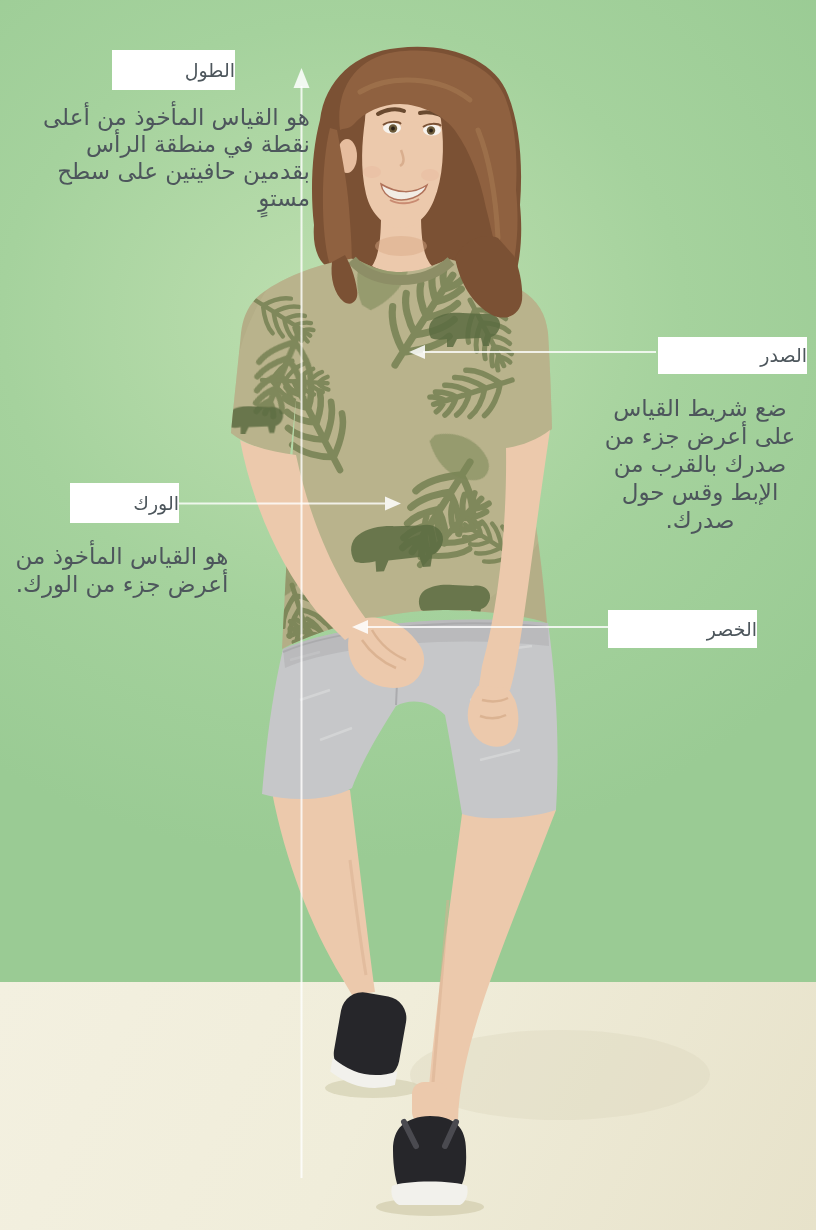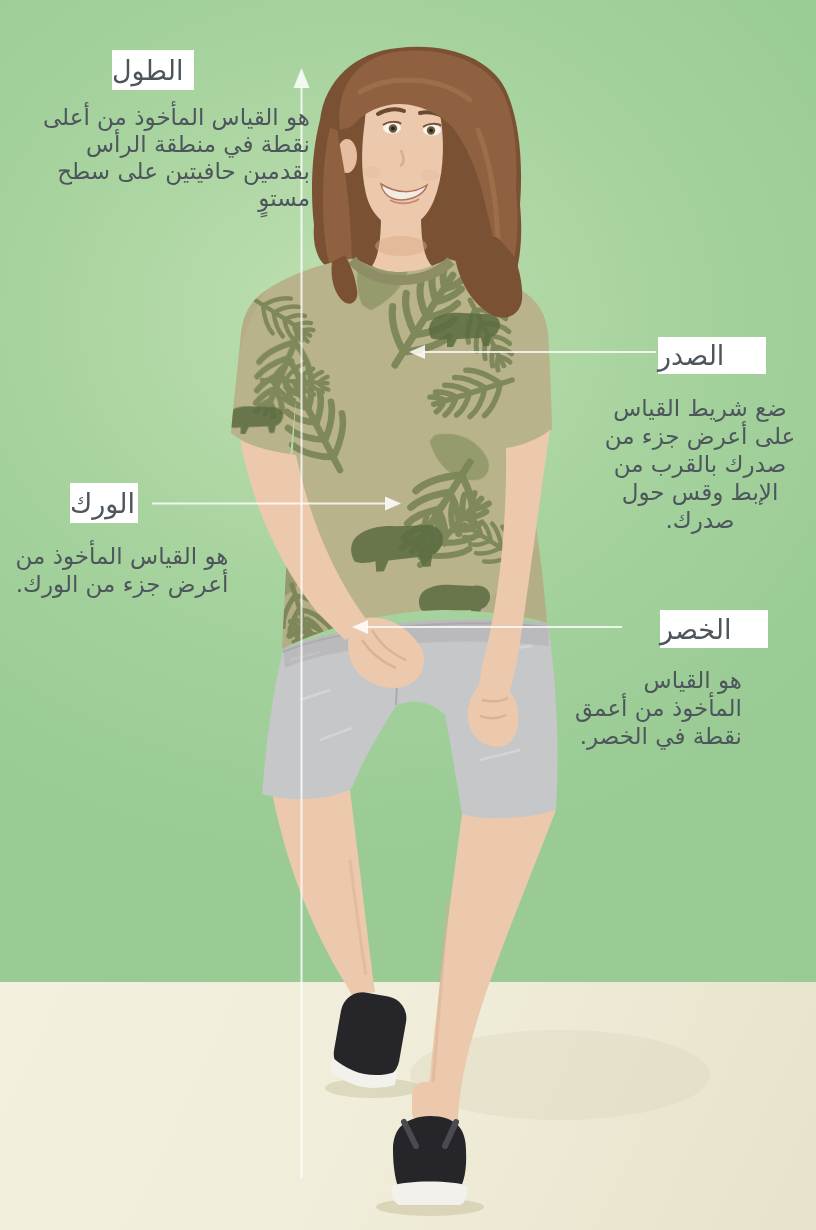--- a/index.html
+++ b/index.html
@@ -11,27 +11,27 @@
       var(--background_green) 55%,
       var(--background_green_edge) 100%);
   }
   .floor{
     position:absolute;left:0;top:982px;width:816px;height:248px;
     background:linear-gradient(115deg,#f3f0e0 0%,var(--floor_cream) 45%,#e7e2ca 100%);
   }
   svg.layer{position:absolute;left:0;top:0;width:816px;height:1230px;display:block;}
   .mlabel{
     position:absolute;background:var(--label_box_bg);color:var(--text);
-    display:flex;align-items:center;justify-content:flex-start;
-    font-size:27px;line-height:1;
+    display:flex;align-items:center;justify-content:flex-end;
+    font-size:19px;line-height:1;padding-left:41px;
   }
   #label-height{left:112px;top:50px;width:82px;height:40px;}
   #label-chest{left:658px;top:337px;width:108px;height:37px;}
   #label-hip{left:70px;top:483px;width:68px;height:40px;}
-  #label-waist{left:660px;top:610px;width:108px;height:38px;}
+  #label-waist{left:608px;top:610px;width:108px;height:38px;}
   .mdesc{
     position:absolute;color:var(--text);font-size:23px;line-height:28px;
     white-space:pre-line;
   }
   #desc-height{top:104px;right:506px;width:330px;text-align:right;line-height:27px;}
   #desc-chest{top:394px;left:588px;width:224px;text-align:center;}
   #desc-hip{top:542px;left:8px;width:228px;text-align:center;}
   #desc-waist{top:666px;right:74px;width:210px;text-align:right;}
 
   
@@ -217,17 +217,14 @@
 نقطة في منطقة الرأس
 بقدمين حافيتين على سطح
 مستوٍ</div>
   <div class="mdesc" id="desc-hip" dir="rtl">هو القياس المأخوذ من
 أعرض جزء من الورك.</div>
   <div class="mdesc" id="desc-chest" dir="rtl">ضع شريط القياس
 على أعرض جزء من
 صدرك بالقرب من
 الإبط وقس حول
 صدرك.</div>
-  <div class="mdesc" id="desc-waist" dir="rtl">هو القياس
-المأخوذ من أعمق
-نقطة في الخصر.</div>
 
 </div>
 
 </body></html>

